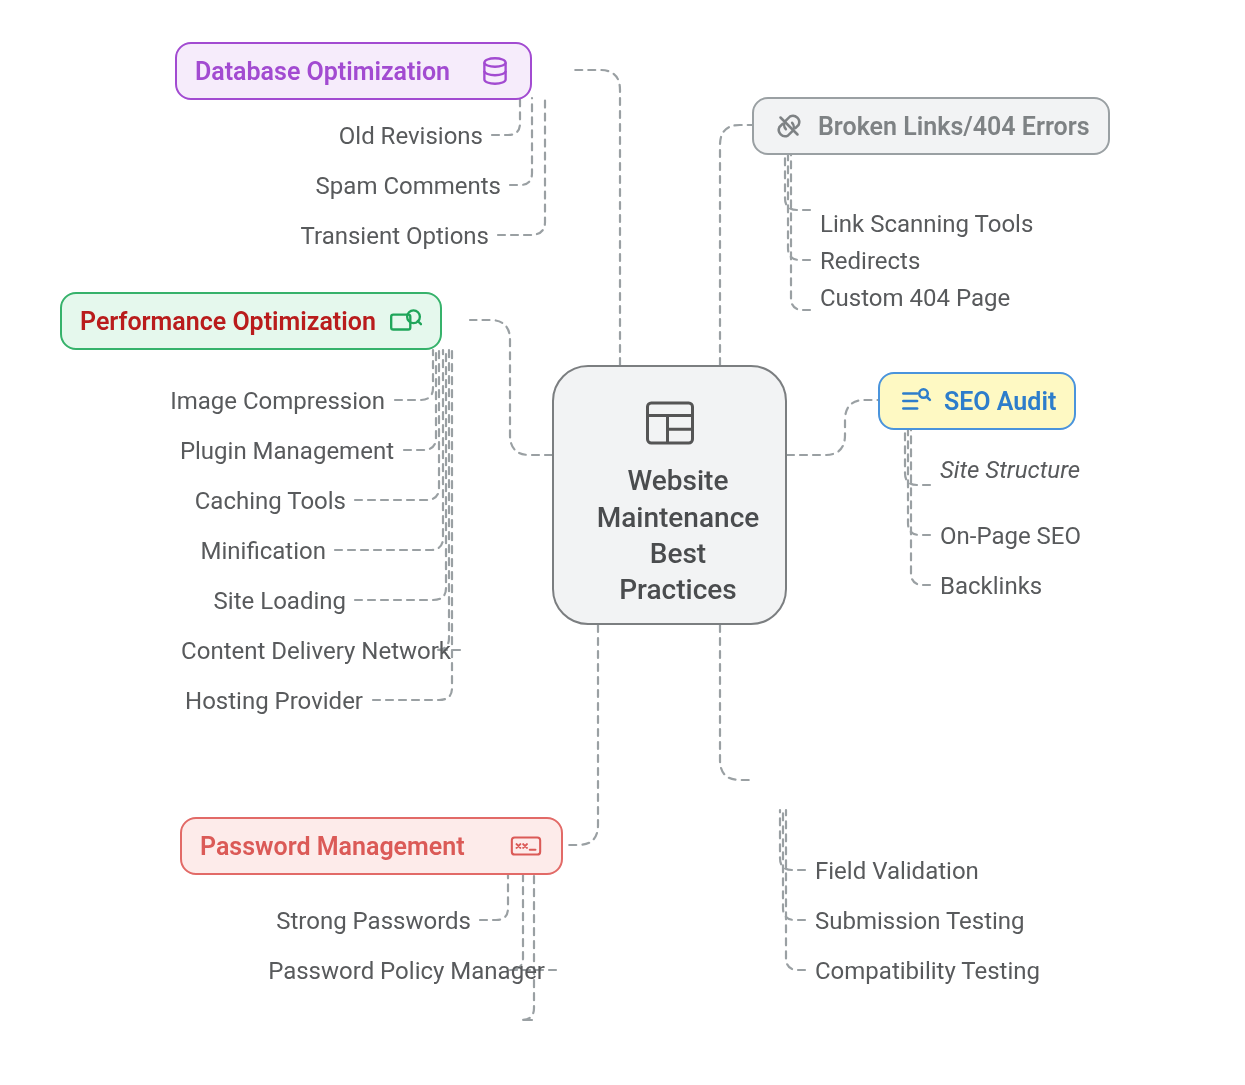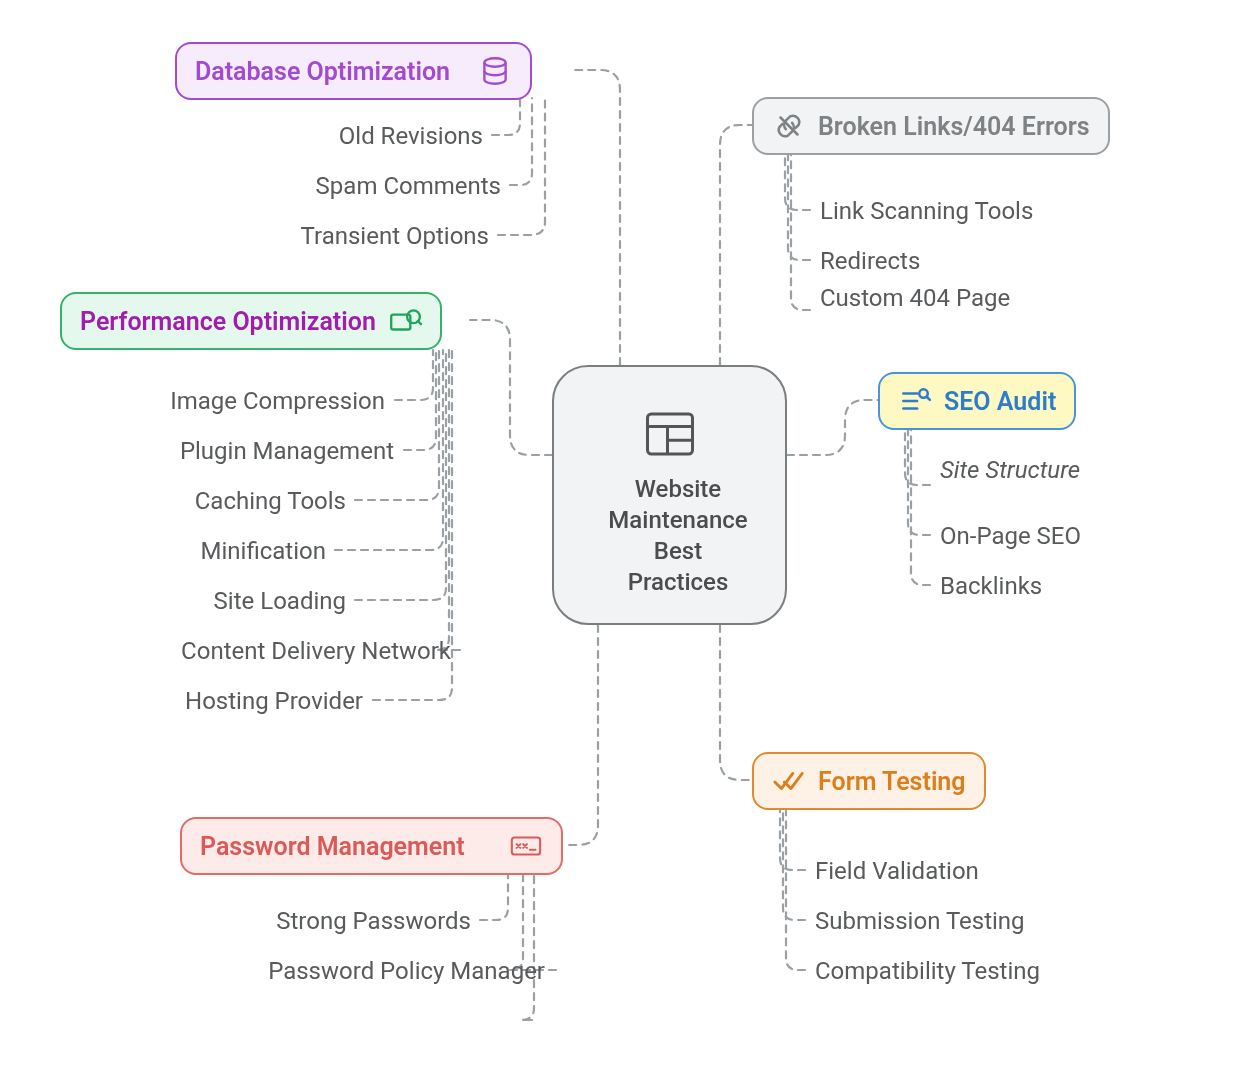--- a/index.html
+++ b/index.html
@@ -35,26 +35,26 @@
     left: 552px; top: 365px;
     width: 235px; height: 260px;
     background: #F2F3F4;
     border: 2.5px solid #7b7e80;
     border-radius: 36px;
     display:flex; flex-direction:column; align-items:center; justify-content:center;
     padding-top: 12px;
   }
   .center .icon { width:60px; height:60px; margin-bottom:10px; }
   .center .icon svg { width:60px; height:60px; stroke:#555; }
-  .center-text { font-size:24px; color:#4a4c4e; font-weight:500; line-height:1.3; text-align:center;margin-left:17px; }
+  .center-text { font-size:28px; color:#4a4c4e; font-weight:500; line-height:1.3; text-align:center;margin-left:17px; }
 
   
   .purple { background:#F6ECFB; border:2.5px solid #A24BD1; color:#A24BD1; }
   .purple .icon svg { stroke:#A24BD1; }
-  .green  { background:#E5F8ED; border:2.5px solid #36B26B; color:#a21caf; }
+  .green  { background:#E5F8ED; border:2.5px solid #36B26B; color:#b91c1c; }
   .green .icon svg { stroke:#1FA55A; }
   .red    { background:#FDEBEA; border:2.5px solid #E26A67; color:#DB5A57; }
   .red .icon svg { stroke:#DB5A57; }
   .gray   { background:#F2F3F4; border:2.5px solid #9AA0A3; color:#7e8284; }
   .gray .icon svg { stroke:#7e8284; }
   .blue   { background:#fef9c3; border:2.5px solid #4A94DC; color:#2D7DCB; }
   .blue .icon svg { stroke:#2D7DCB; }
   .orange { background:#FDF2E5; border:2.5px solid #E48A2C; color:#DD7E1D; }
   .orange .icon svg { stroke:#DD7E1D; }
 
@@ -179,46 +179,37 @@
 <div class="node gray" style="left:752px; top:97px;">
   <span class="icon">
     <svg viewBox="0 0 32 32" fill="none" stroke-width="2.4" stroke-linecap="round">
       <path d="M13 19 a6 6 0 0 1 0-8 l4-4 a6 6 0 0 1 8 8 l-3 3"></path>
       <path d="M19 13 a6 6 0 0 1 0 8 l-4 4 a6 6 0 0 1-8-8 l3-3"></path>
       <line x1="8" y1="8" x2="24" y2="24"></line>
     </svg>
   </span>
   <span>Broken Links/404 Errors</span>
 </div>
-<div class="leaf" style="left:820px; top:197px;">Link Scanning Tools</div>
+<div class="leaf" style="left:820px; top:210px;">Link Scanning Tools</div>
 <div class="leaf" style="left:820px; top:247px;">Redirects</div>
 <div class="leaf" style="left:820px; top:284px;">Custom 404 Page</div>
 
 <div class="node blue" style="left:878px; top:372px;">
   <span class="icon">
     <svg viewBox="0 0 32 32" fill="none" stroke-width="2.4" stroke-linecap="round">
       <line x1="5" y1="9" x2="18" y2="9"></line>
       <line x1="5" y1="16" x2="18" y2="16"></line>
       <line x1="5" y1="23" x2="18" y2="23"></line>
       <circle cx="24" cy="9" r="4"></circle>
       <line x1="27" y1="12" x2="30" y2="15"></line>
     </svg>
   </span>
   <span>SEO Audit</span>
 </div>
 <div class="leaf" style="left:940px; top:456px;font-style:italic;">Site Structure</div>
 <div class="leaf" style="left:940px; top:522px;">On-Page SEO</div>
 <div class="leaf" style="left:940px; top:572px;">Backlinks</div>
 
-<div class="node orange" style="left:752px; top:752px;">
-  <span class="icon">
-    <svg viewBox="0 0 36 28" fill="none" stroke-width="3" stroke-linecap="round" stroke-linejoin="round">
-      <path d="M3 15 L10 22 L22 6"></path>
-      <path d="M13 15 L20 22 L32 6"></path>
-    </svg>
-  </span>
-  <span>Form Testing</span>
-</div>
 <div class="leaf" style="left:815px; top:857px;">Field Validation</div>
 <div class="leaf" style="left:815px; top:907px;">Submission Testing</div>
 <div class="leaf" style="left:815px; top:957px;">Compatibility Testing</div>
 
 </div>
 
 </body></html>

